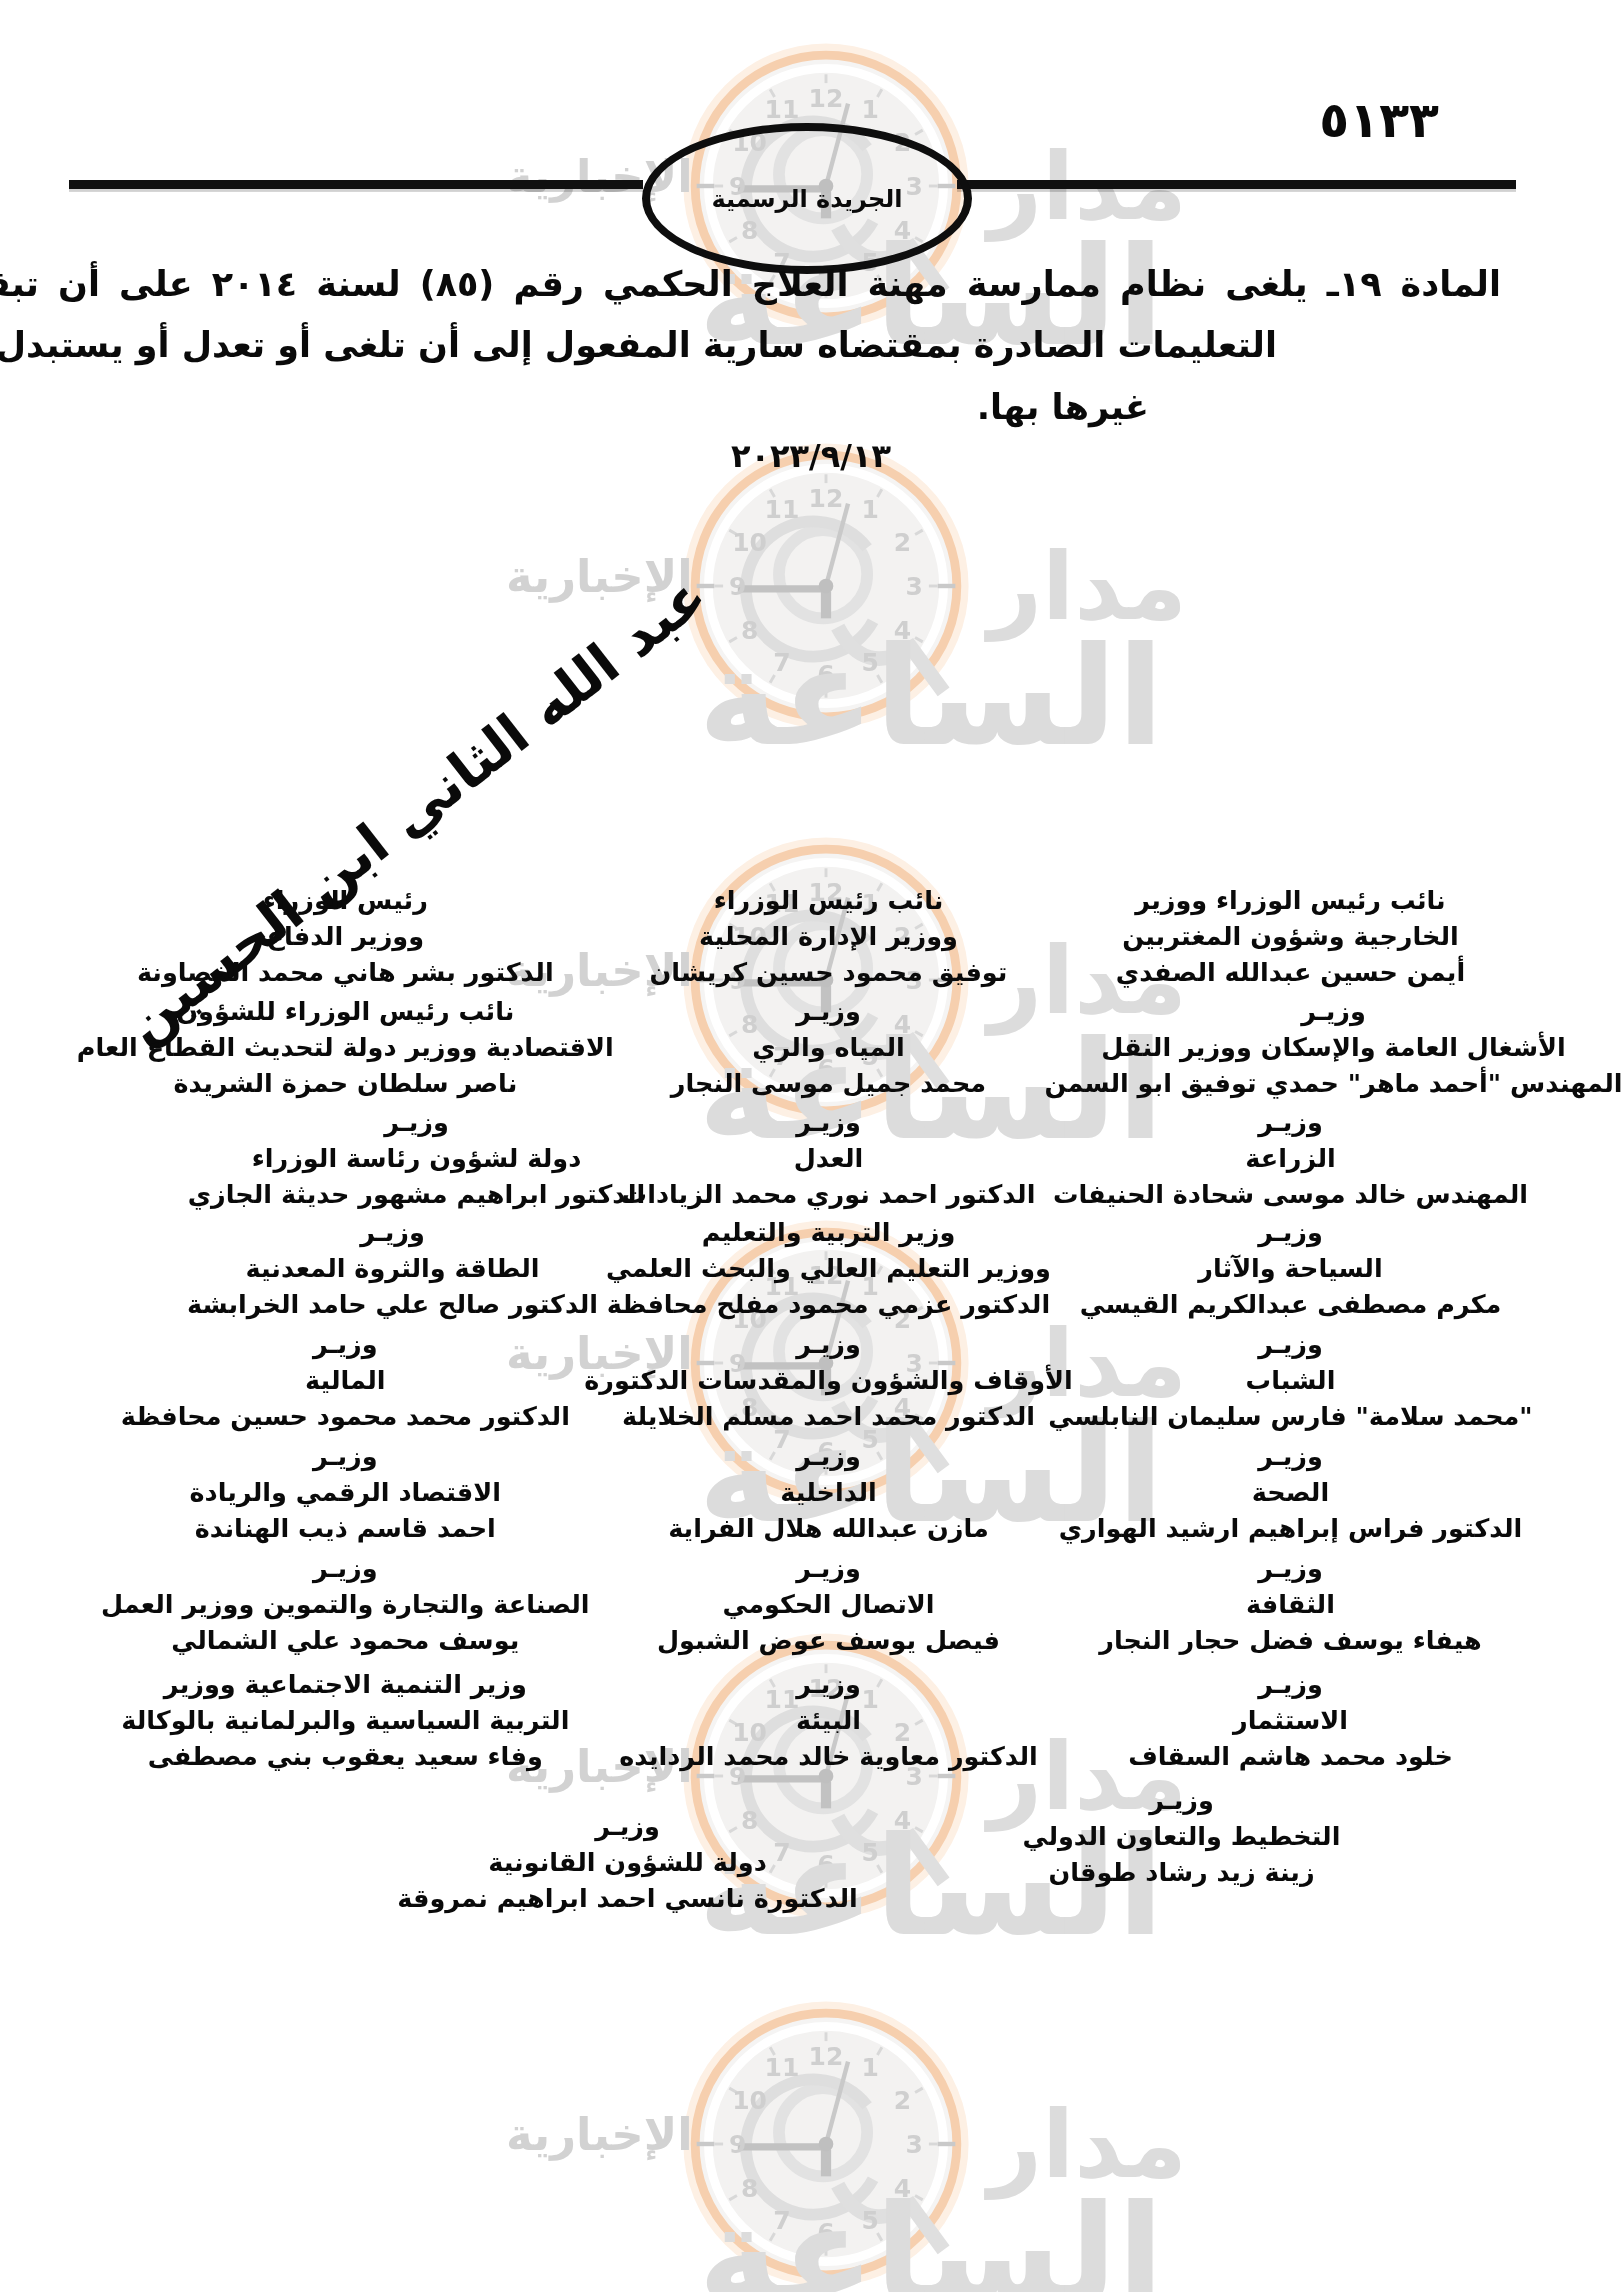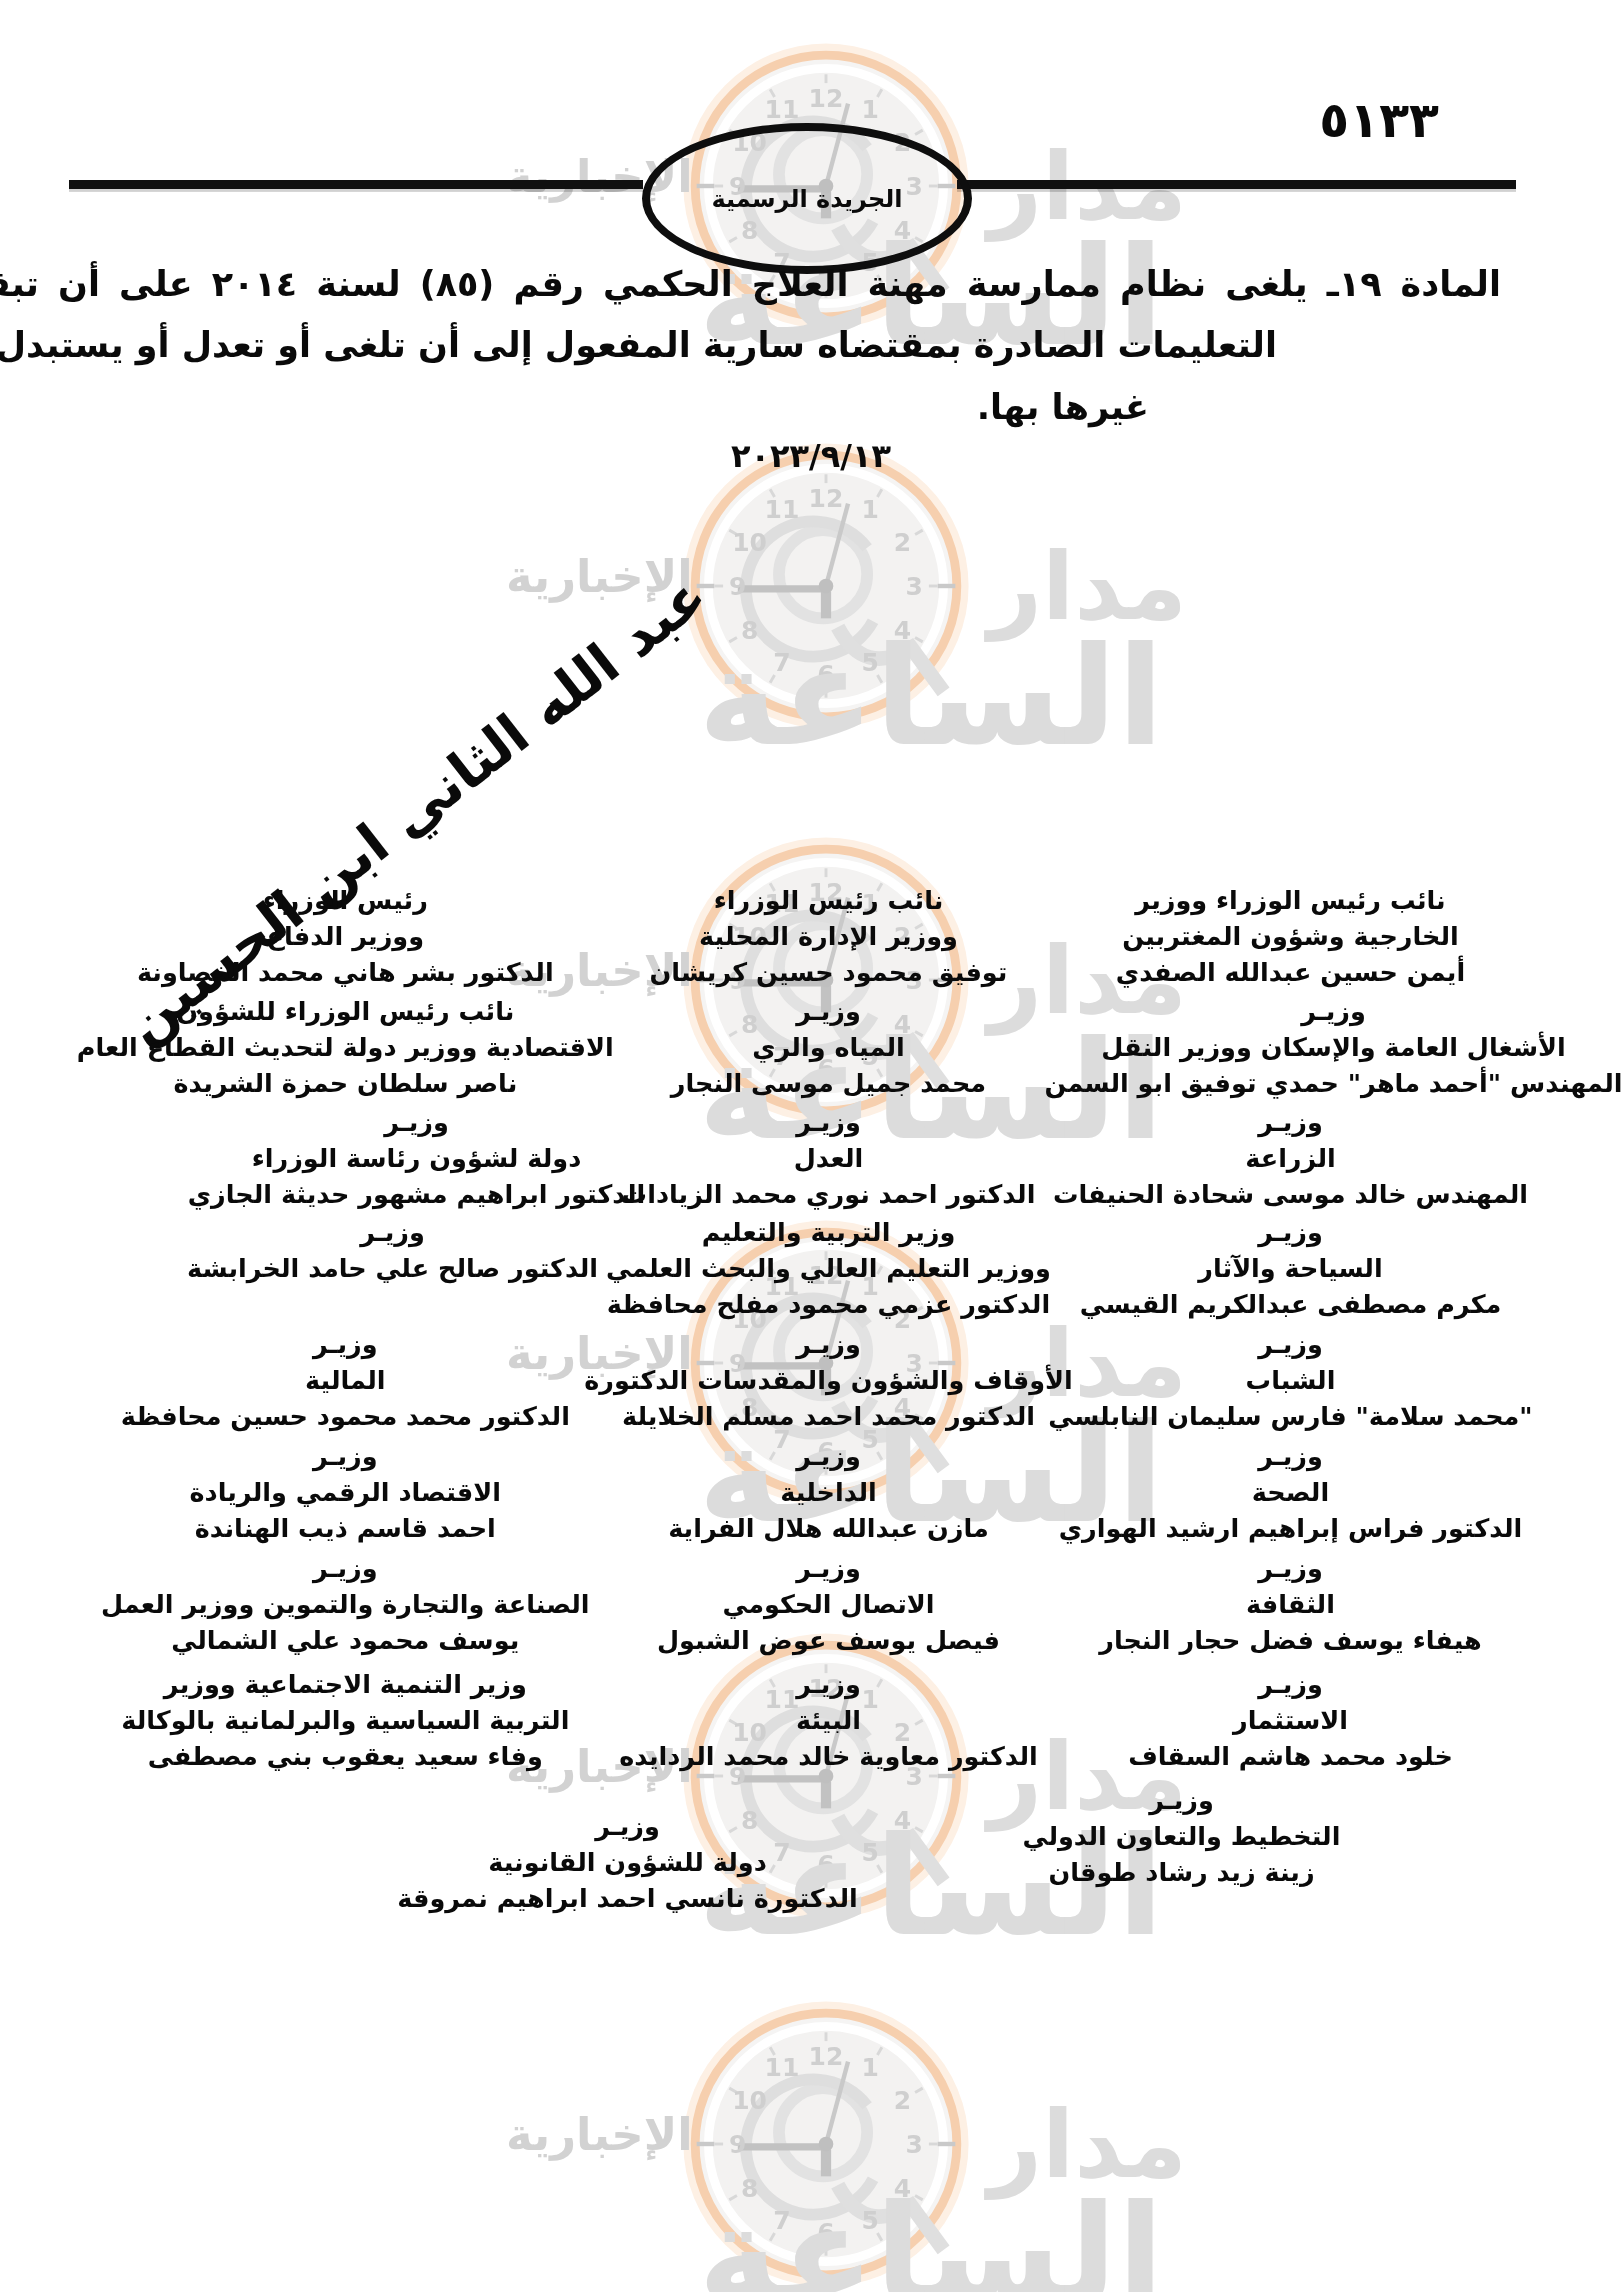--- a/index.html
+++ b/index.html
@@ -380,20 +380,21 @@
           <div class="m-title">السياحة والآثار</div>
           <div class="m-name">مكرم مصطفى عبدالكريم القيسي</div>
         </div>
         <div class="minister" style="left: 495px; top: 1214px;">
           <div class="m-title">وزير التربية والتعليم</div>
           <div class="m-title">ووزير التعليم العالي والبحث العلمي</div>
           <div class="m-name">الدكتور عزمي محمود مفلح محافظة</div>
         </div>
         <div class="minister" style="left: 59px; top: 1214px;">
           <div class="m-title">وزيـر</div>
+          <div class="m-title">الطاقة والثروة المعدنية</div>
           <div class="m-name">الدكتور صالح علي حامد الخرابشة</div>
         </div>
         <div class="minister" style="left: 957px; top: 1326px;">
           <div class="m-title">وزيـر</div>
           <div class="m-title">الشباب</div>
           <div class="m-name">"محمد سلامة" فارس سليمان النابلسي</div>
         </div>
         <div class="minister" style="left: 495px; top: 1326px;">
           <div class="m-title">وزيـر</div>
           <div class="m-title">الأوقاف والشؤون والمقدسات الدكتورة</div>

